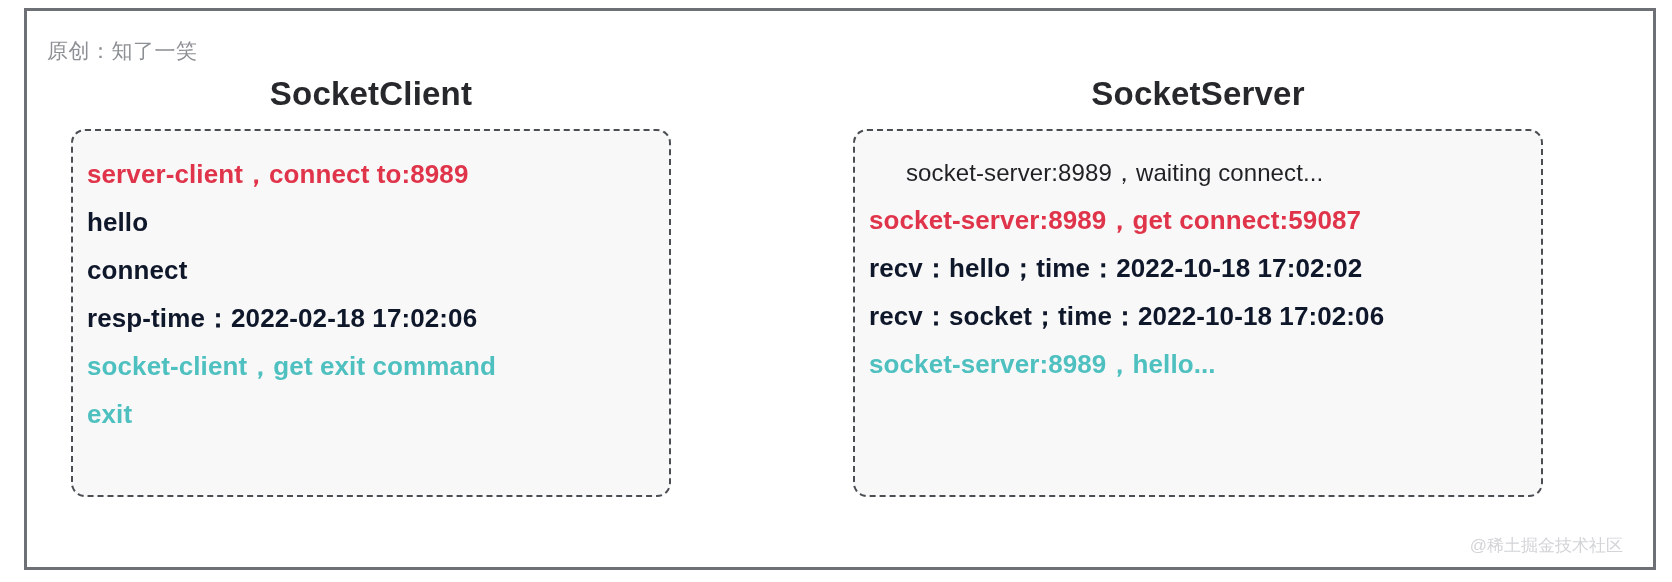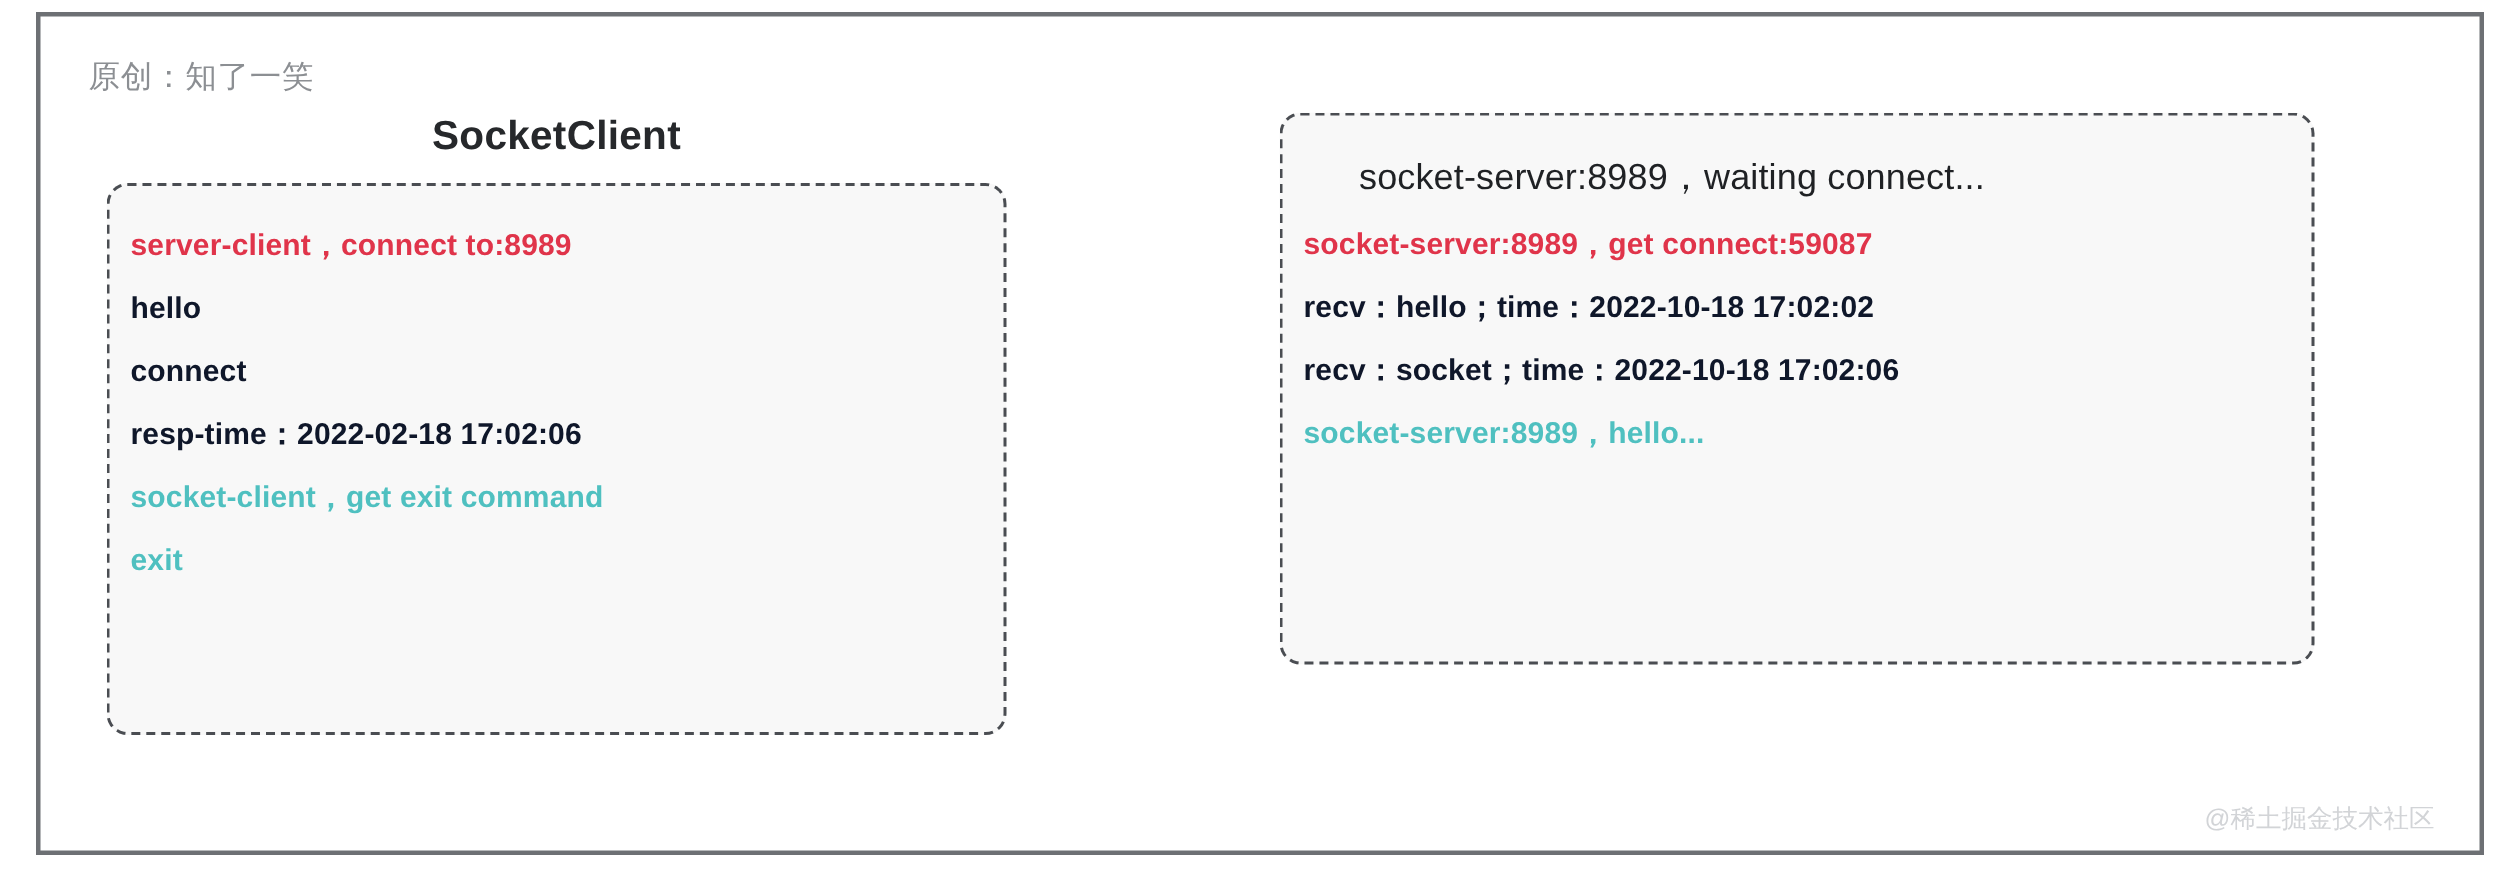--- a/index.html
+++ b/index.html
@@ -22,21 +22,21 @@
     left: 24px;
     top: 8px;
     width: 1632px;
     height: 562px;
     box-sizing: border-box;
     border: 3px solid #6d7074;
     background: #ffffff;
   }
   .credit-line {
     position: absolute;
-    left: 32px;
+    left: 20px;
     top: 26px;
     font-size: 21px;
     color: #8c8f93;
     letter-spacing: 0.5px;
     white-space: nowrap;
   }
   .columns {
     position: absolute;
     left: 0;
     top: 0;
@@ -45,38 +45,38 @@
   }
   .panel {
     position: absolute;
     top: 64px;
   }
   .panel.left  { left: 44px;  width: 600px; }
   .panel.right { left: 826px; width: 690px; }
 
   .panel-title {
     text-align: center;
-    font-size: 27px;
+    font-size: 33px;
     font-weight: bold;
     color: #26282b;
     margin-bottom: 16px;
     letter-spacing: 0.2px;
   }
   .console-box {
     box-sizing: border-box;
     border: 2px dashed #4a4d52;
     border-radius: 14px;
     background: #f8f8f8;
     padding: 30px 14px 30px 14px;
   }
   .panel.left  .console-box { height: 368px; }
   .panel.right .console-box { height: 368px; }
 
   .log-line {
-    font-size: 20px;
+    font-size: 26px;
     font-weight: bold;
     line-height: 1.0;
     white-space: nowrap;
     margin: 0 0 22px 0;
     letter-spacing: 0.1px;
   }
   .log-line:last-child { margin-bottom: 0; }
   .log-line.plain {
     font-weight: normal;
     font-size: 24px;
@@ -111,20 +111,21 @@
           <div class="log-line c-red">server-client，connect to:8989</div>
           <div class="log-line c-blue">hello</div>
           <div class="log-line c-blue">connect</div>
           <div class="log-line c-blue">resp-time：2022-02-18 17:02:06</div>
           <div class="log-line c-teal">socket-client，get exit command</div>
           <div class="log-line c-teal">exit</div>
         </div>
       </div>
 
       <div class="panel right">
+        <div class="panel-title">SocketServer</div>
         <div class="console-box">
           <div class="log-line plain c-black">socket-server:8989，waiting connect...</div>
           <div class="log-line c-red">socket-server:8989，get connect:59087</div>
           <div class="log-line c-blue">recv：hello；time：2022-10-18 17:02:02</div>
           <div class="log-line c-blue">recv：socket；time：2022-10-18 17:02:06</div>
           <div class="log-line c-teal">socket-server:8989，hello...</div>
         </div>
       </div>
 
     </div>

